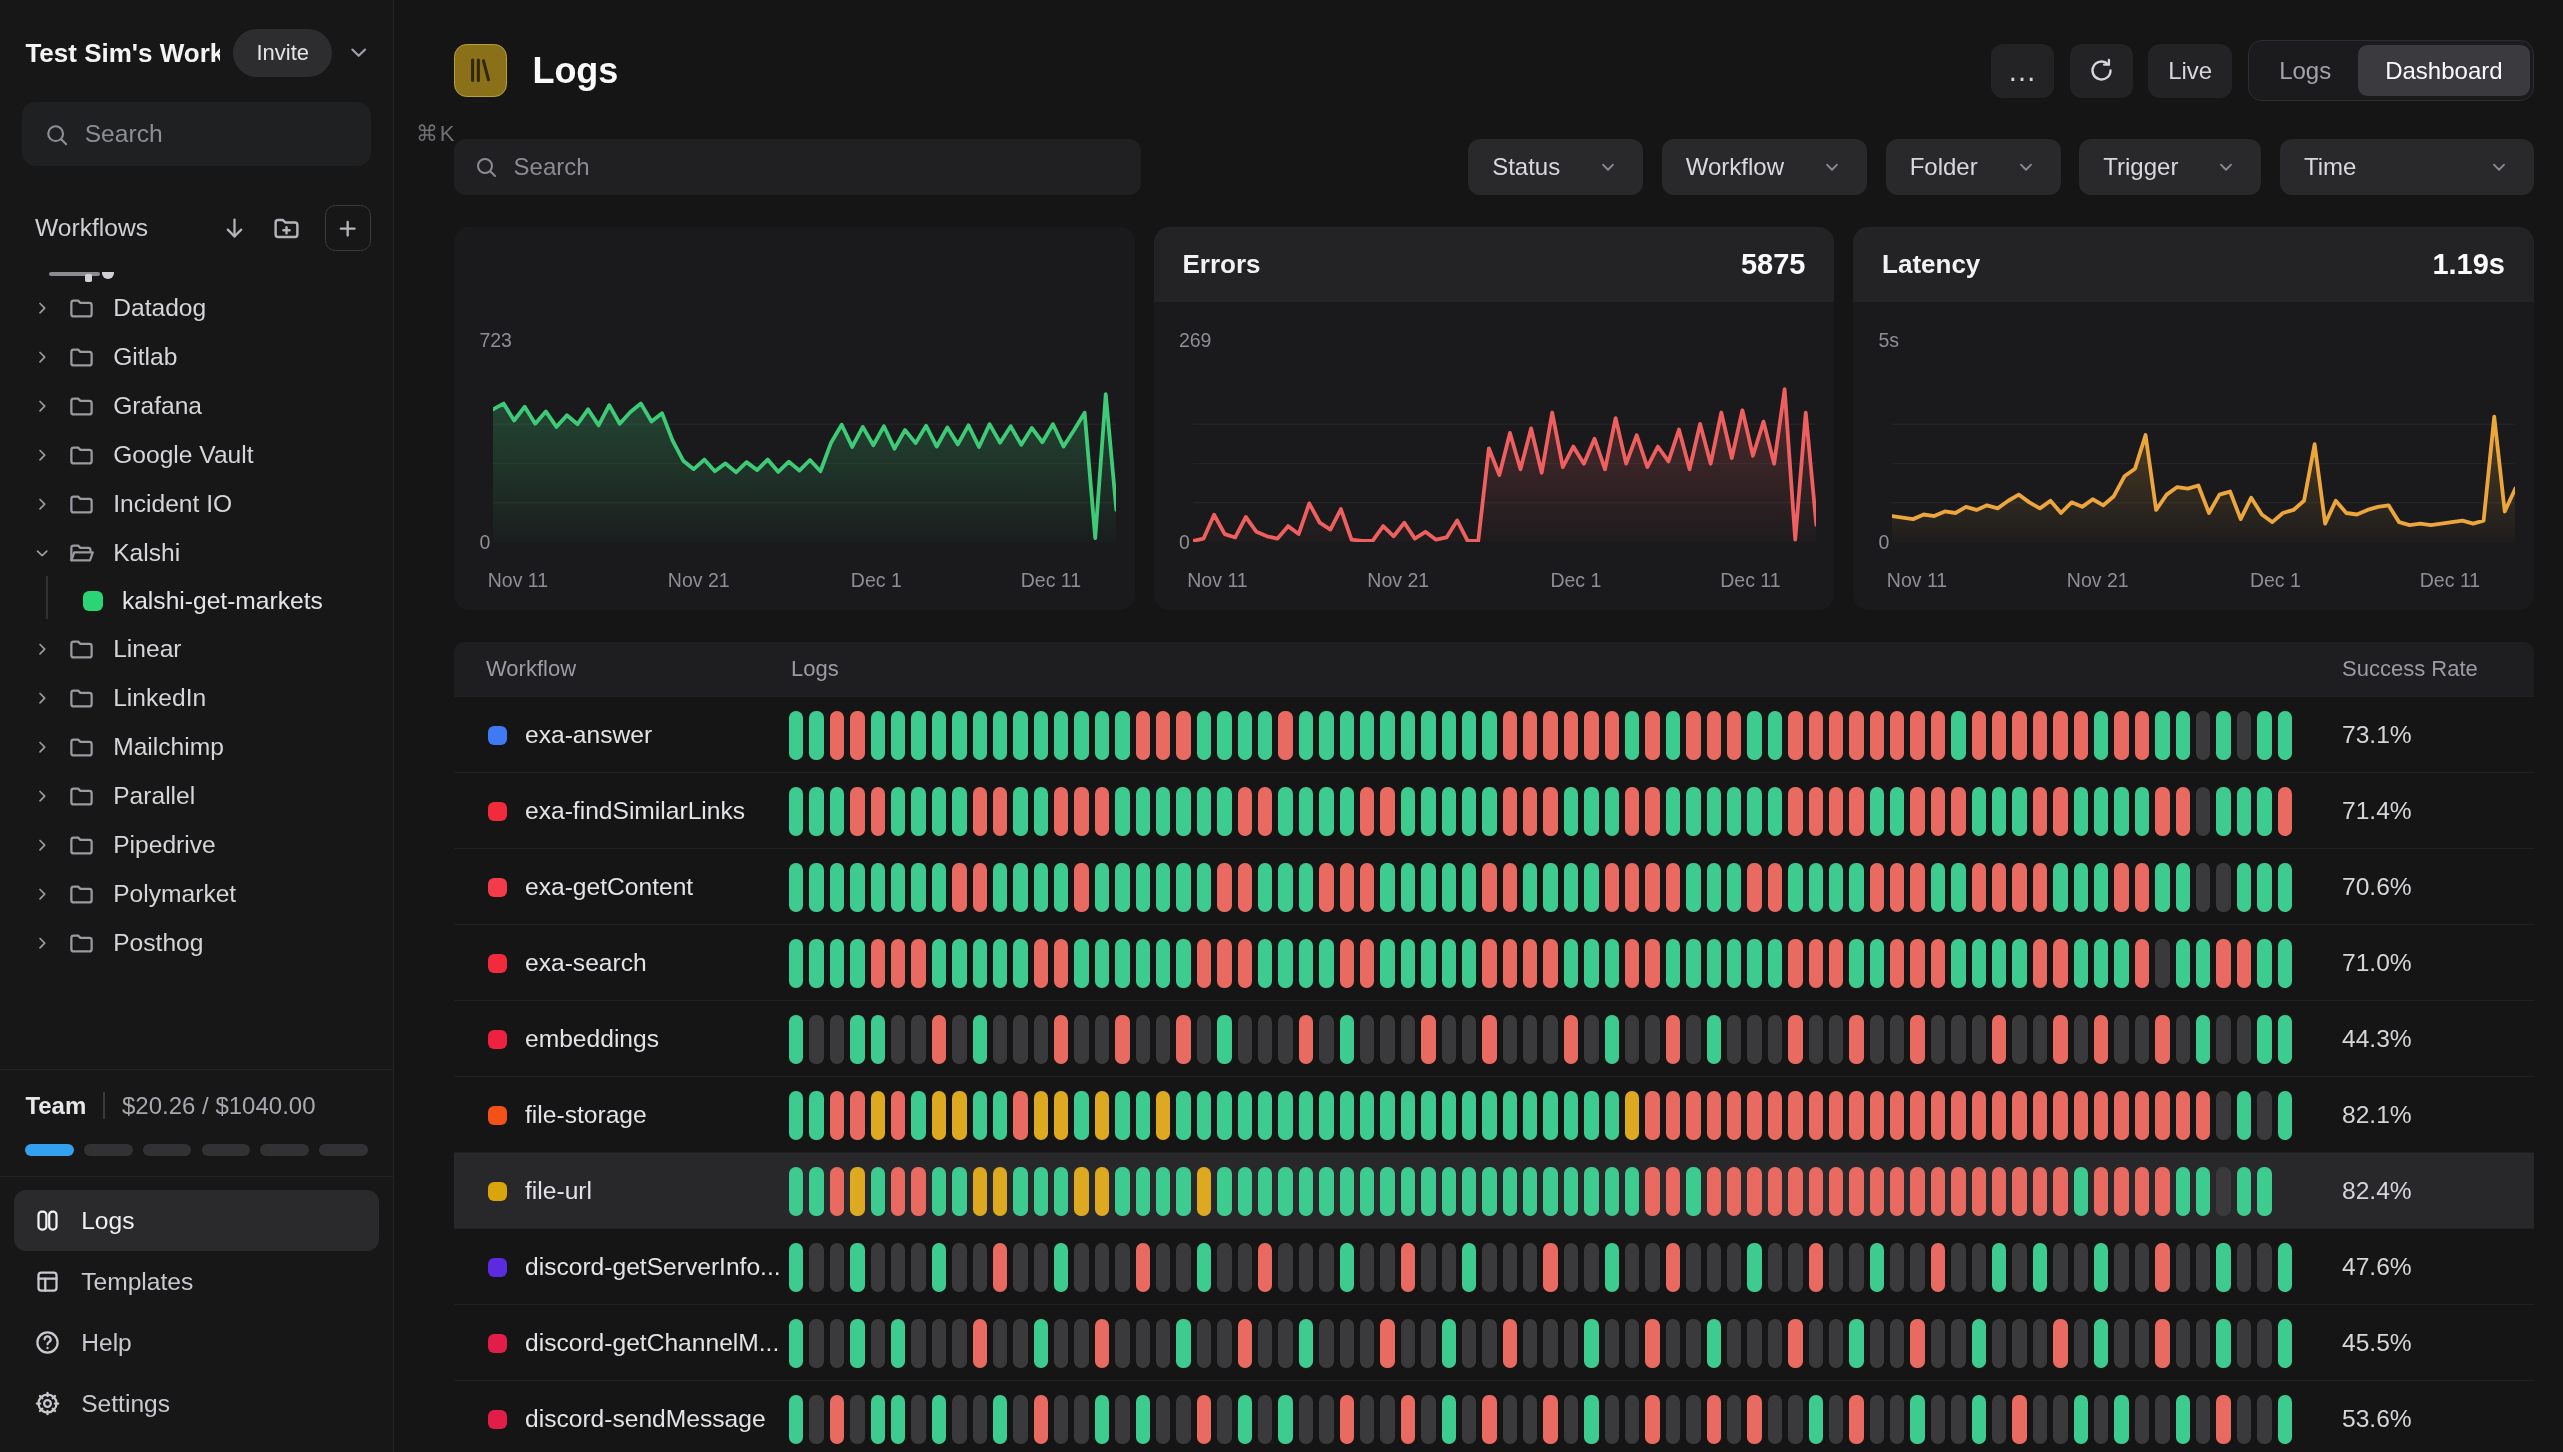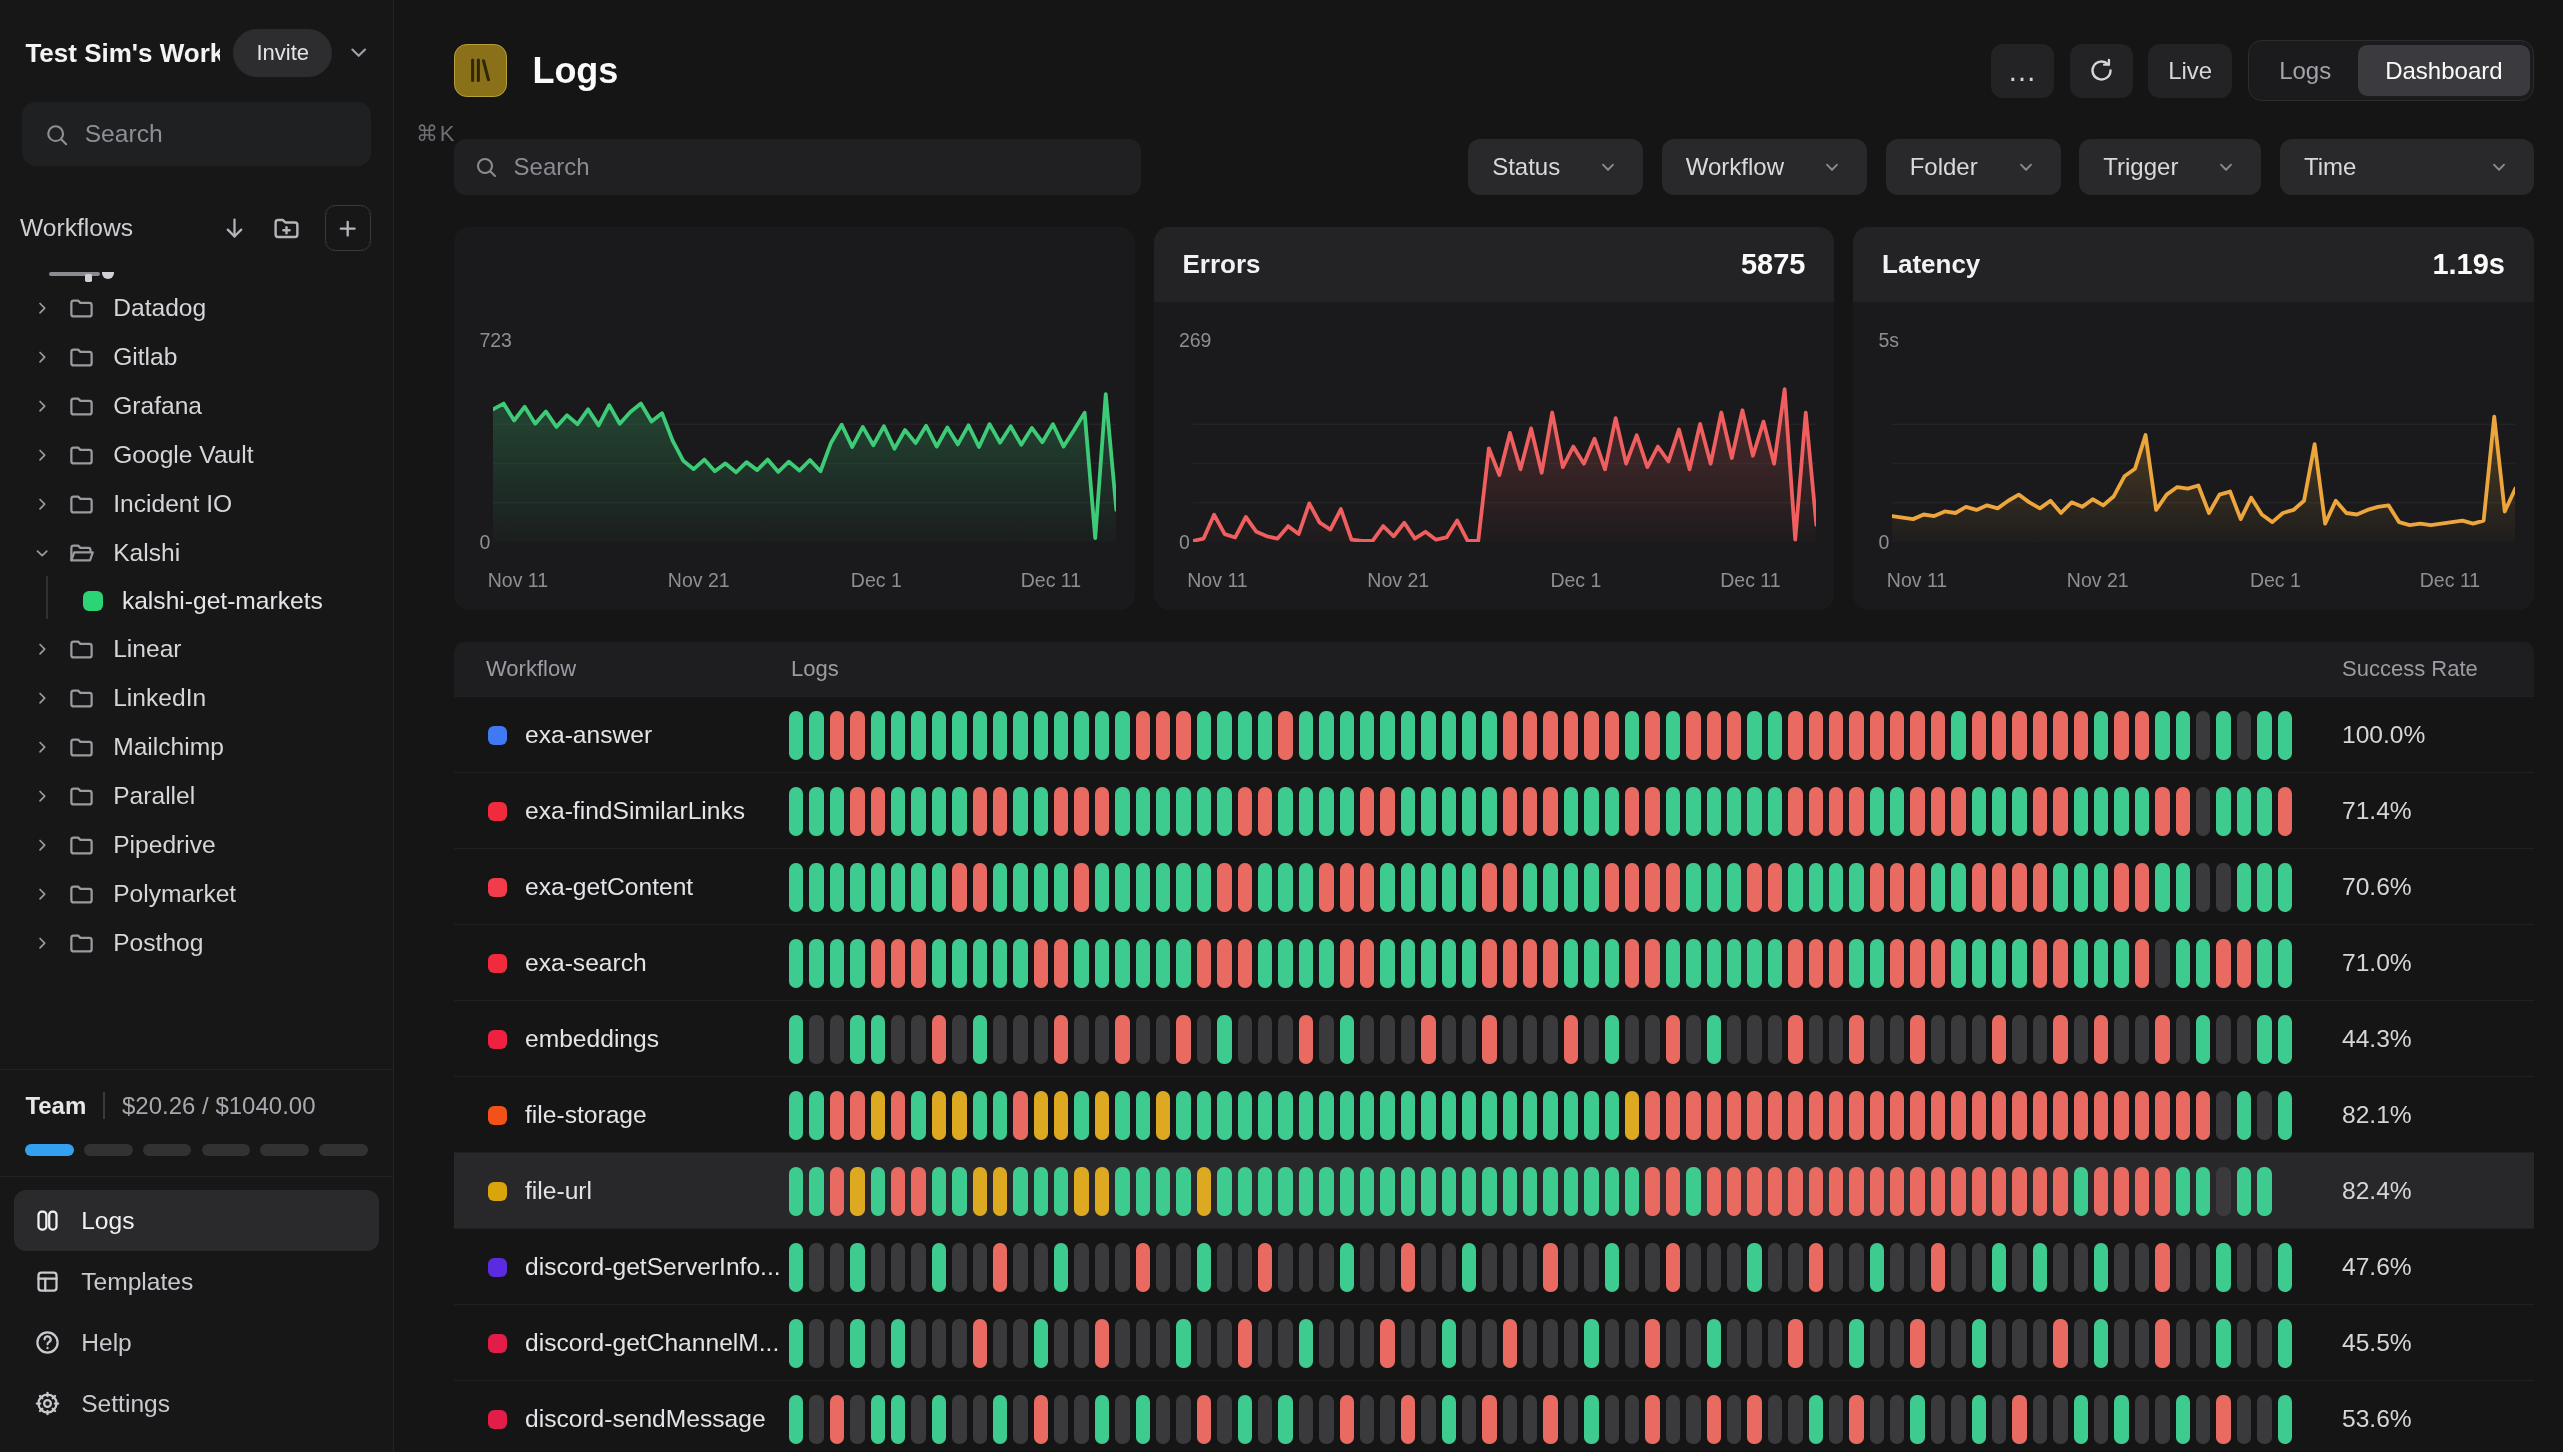--- a/index.html
+++ b/index.html
@@ -22,21 +22,21 @@
   .invite { margin-left:auto; background:#2d2d30; border-radius:847px; padding:11px 23px; font-size:22px; color:#e4e4e7; flex:none; }
   .ws-caret { color:#a1a1aa; flex:none; }
 
   .sb-search { margin:25.4px 22px 0 22px; height:64px; background:#1f2022; border-radius:13.6px;
     display:flex; align-items:center; gap:15.3px; padding:0 22px; color:#8e8e95; }
   .sb-search input { flex:1; background:transparent; border:none; outline:none; color:#cfcfd4;
     font-size:24.6px; font-family:inherit; }
   .sb-search input::placeholder { color:#8e8e95; }
   .kbd { color:#6f6f76; font-size:22px; letter-spacing:1.7px; }
 
-  .wf-head { display:flex; align-items:center; margin:39px 22px 0 20px;text-align:right; }
+  .wf-head { display:flex; align-items:center; margin:39px 22px 0 35px;text-align:right; }
   .wf-title { font-size:24.6px; font-weight:500; color:#cfcfd4; }
   .wf-icons { margin-left:auto; display:flex; align-items:center; gap:24px; color:#b4b4ba; }
   .icon-btn-sq { width:46px; height:46px; border:1.7px solid #3a3a3e; border-radius:10.2px;
     display:flex; align-items:center; justify-content:center; }
 
   .tree { flex:1; overflow:hidden; margin-top:10.2px; position:relative; }
   .clip-row { height:22px; position:relative; overflow:hidden; }
   .clip-bar { position:absolute; left:49px; top:10.2px; width:51px; height:4.2px; border-radius:2.5px; background:#8b8b90; }
   .clip-dot1 { position:absolute; left:85px; top:12px; width:6.8px; height:8.5px; background:#cfcfd4; border-radius:1.7px;}
   .clip-dot2 { position:absolute; left:102px; top:10.2px; width:12px; height:6.8px; background:#cfcfd4; border-radius:0 0 6.8px 6.8px;}
@@ -678,21 +678,21 @@
             <span class="bar" style="background:#e96a61"></span>
             <span class="bar" style="background:#e96a61"></span>
             <span class="bar" style="background:#3dcb8f"></span>
             <span class="bar" style="background:#3dcb8f"></span>
             <span class="bar" style="background:#3a3a3c"></span>
             <span class="bar" style="background:#3dcb8f"></span>
             <span class="bar" style="background:#3a3a3c"></span>
             <span class="bar" style="background:#3dcb8f"></span>
             <span class="bar" style="background:#3dcb8f"></span>
           </span>
-          <span class="succ">100.0%</span>
+          <span class="succ">73.1%</span>
         </div>
         <div class="trow">
           <span class="dot" style="background:#f12b3c"></span>
           <span class="rname">exa-findSimilarLinks</span>
           <span class="bars">
             <span class="bar" style="background:#3dcb8f"></span>
             <span class="bar" style="background:#3dcb8f"></span>
             <span class="bar" style="background:#3dcb8f"></span>
             <span class="bar" style="background:#e96a61"></span>
             <span class="bar" style="background:#e96a61"></span>

